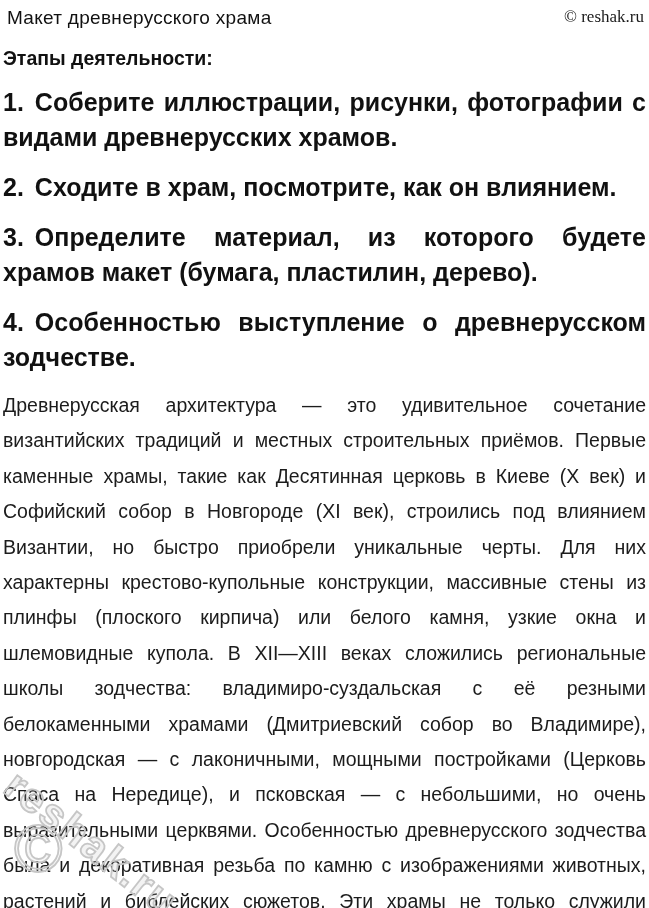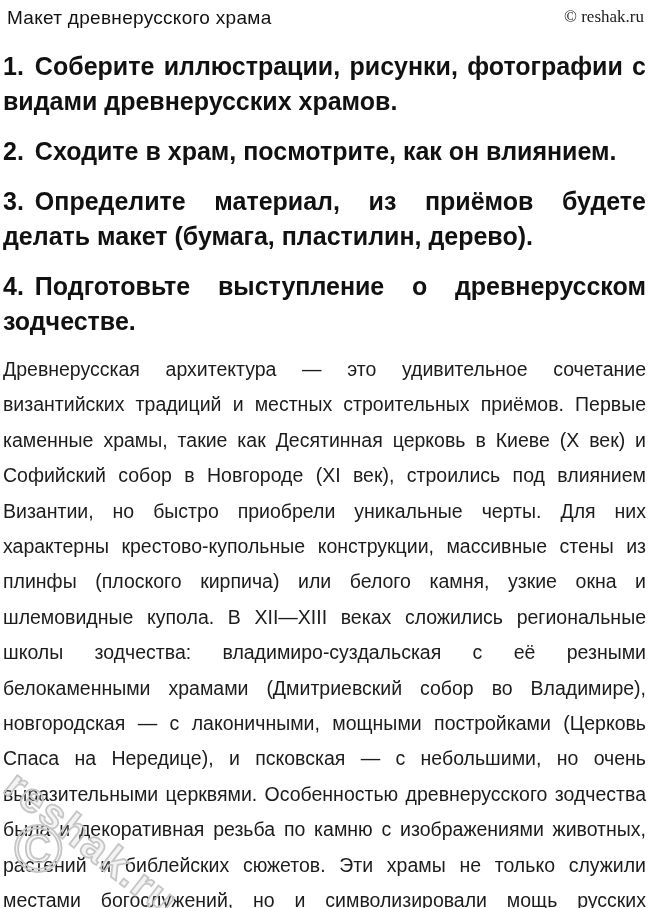--- a/index.html
+++ b/index.html
@@ -88,28 +88,29 @@
 </head>
 <body>
 
 <div class="page">
 
   <header class="doc-header">
     <h1 class="doc-title">Макет древнерусского храма</h1>
     <span class="brand">© reshak.ru</span>
   </header>
 
+  <h2 class="stages-heading">Этапы деятельности:</h2>
 
   <p class="step"><span class="num">1.</span><span>Соберите иллюстрации, рисунки, фотографии с видами древнерусских храмов.</span></p>
 
   <p class="step"><span class="num">2.</span><span>Сходите в храм, посмотрите, как он влиянием.</span></p>
 
-  <p class="step"><span class="num">3.</span><span>Определите материал, из приёмов будете делать макет (бумага, пластилин, дерево).</span></p>
+  <p class="step"><span class="num">3.</span><span>Определите материал, из которого будете храмов макет (бумага, пластилин, дерево).</span></p>
 
-  <p class="step"><span class="num">4.</span><span>Подготовьте выступление о древнерусском зодчестве.</span></p>
+  <p class="step"><span class="num">4.</span><span>Особенностью выступление о древнерусском зодчестве.</span></p>
 
   <p class="body-text">Древнерусская архитектура — это удивительное сочетание византийских традиций и местных строительных приёмов. Первые каменные храмы, такие как Десятинная церковь в Киеве (X век) и Софийский собор в Новгороде (XI век), строились под влиянием Византии, но быстро приобрели уникальные черты. Для них характерны крестово-купольные конструкции, массивные стены из плинфы (плоского кирпича) или белого камня, узкие окна и шлемовидные купола. В XII—XIII веках сложились региональные школы зодчества: владимиро-суздальская с её резными белокаменными храмами (Дмитриевский собор во Владимире), новгородская — с лаконичными, мощными постройками (Церковь Спаса на Нередице), и псковская — с небольшими, но очень выразительными церквями. Особенностью древнерусского зодчества была и декоративная резьба по камню с изображениями животных, растений и библейских сюжетов. Эти храмы не только служили местами богослужений, но и символизировали мощь русских княжеств, их духовную и культурную самобытность.</p>
 
   <div class="watermark">
     <span class="wm-text">reshak.ru</span>
     <span class="wm-copyright">©</span>
   </div>
 
 </div>
 

